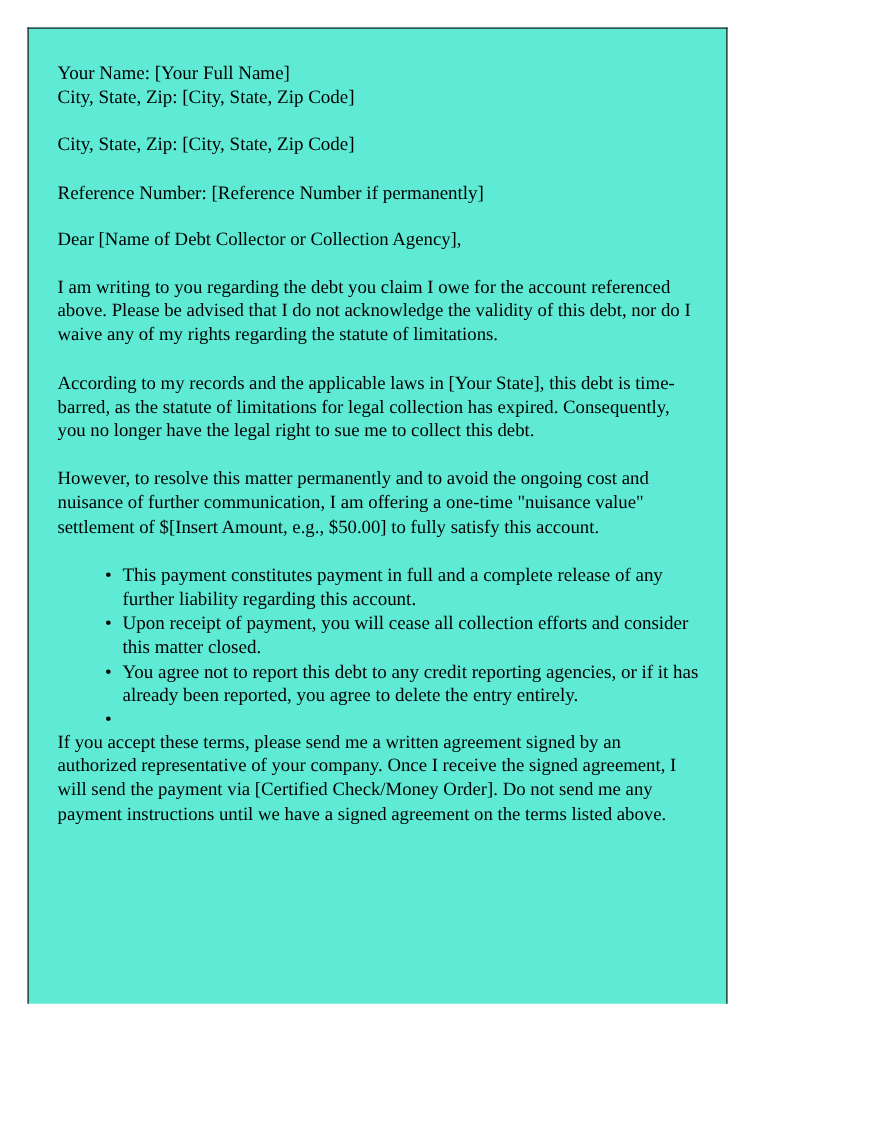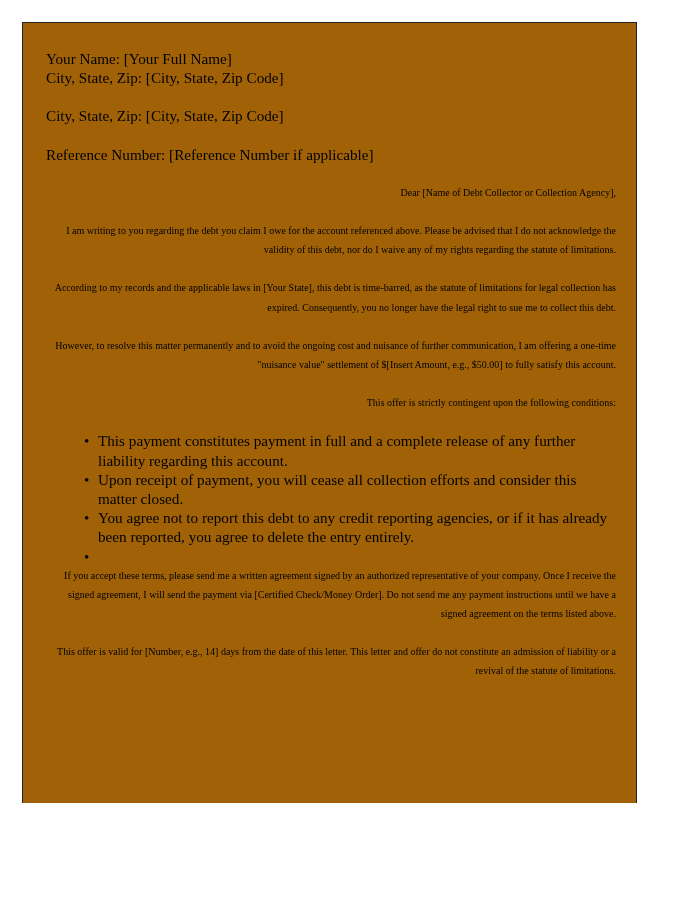--- a/index.html
+++ b/index.html
@@ -13,27 +13,27 @@
     overflow: hidden;
     font-family: "Liberation Serif", "DejaVu Serif", serif;
     color: #000000;
   }
 
   
   .page-sheet {
     position: absolute;
     left: 22px;
     top: 22px;
-    width: 615px;
+    width: 560px;
     height: 781px;
     box-sizing: border-box;
     border-left: 1px solid #222222;
     border-right: 1px solid #222222;
     border-top: 1px solid #222222;
-    background: #a16207;
+    background: #5eead4;
   }
 
   .page-body {
     padding: 26px 20px 0 23px;
   }
 
   
   .lines {
     margin: 0 0 19px 0;
   }
@@ -42,23 +42,23 @@
     line-height: 19.2px;
     white-space: pre;
   }
 
   .salutation {
     margin: 0 0 19px 0;
   }
 
   p.para {
     margin: 0 0 19px 0;
-    font-size: 10px;
+    font-size: 15px;
     line-height: 19.2px;
-    text-align: right;
+    text-align: left;
   }
 
   ul.conditions {
     margin: 0 0 19px 0;
     padding-left: 52px;
     list-style: none;
   }
   ul.conditions li {
     position: relative;
     font-size: 15.2px;
@@ -87,32 +87,31 @@
     <div class="lines">
       <div class="line">Your Name: [Your Full Name]</div>
       <div class="line">City, State, Zip: [City, State, Zip Code]</div>
     </div>
 
     <div class="lines">
       <div class="line">City, State, Zip: [City, State, Zip Code]</div>
     </div>
 
     <div class="lines">
-      <div class="line">Reference Number: [Reference Number if applicable]</div>
+      <div class="line">Reference Number: [Reference Number if permanently]</div>
     </div>
 
     <p class="para salutation">Dear [Name of Debt Collector or Collection Agency],</p>
 
     <p class="para">I am writing to you regarding the debt you claim I owe for the account referenced above. Please be advised that I do not acknowledge the validity of this debt, nor do I waive any of my rights regarding the statute of limitations.</p>
 
     <p class="para">According to my records and the applicable laws in [Your State], this debt is time-barred, as the statute of limitations for legal collection has expired. Consequently, you no longer have the legal right to sue me to collect this debt.</p>
 
     <p class="para">However, to resolve this matter permanently and to avoid the ongoing cost and nuisance of further communication, I am offering a one-time "nuisance value" settlement of $[Insert Amount, e.g., $50.00] to fully satisfy this account.</p>
 
-    <p class="para lead-in">This offer is strictly contingent upon the following conditions:</p>
 
     <ul class="conditions">
       <li>
         <span class="bullet-dot">•</span>
         <span>This payment constitutes payment in full and a complete release of any further liability regarding this account.</span>
       </li>
       <li>
         <span class="bullet-dot">•</span>
         <span>Upon receipt of payment, you will cease all collection efforts and consider this matter closed.</span>
       </li>
@@ -120,16 +119,15 @@
         <span class="bullet-dot">•</span>
         <span>You agree not to report this debt to any credit reporting agencies, or if it has already been reported, you agree to delete the entry entirely.</span>
       </li>
       <li>
         <span class="bullet-dot">•</span>
       </li>
     </ul>
 
     <p class="para">If you accept these terms, please send me a written agreement signed by an authorized representative of your company. Once I receive the signed agreement, I will send the payment via [Certified Check/Money Order]. Do not send me any payment instructions until we have a signed agreement on the terms listed above.</p>
 
-    <p class="para">This offer is valid for [Number, e.g., 14] days from the date of this letter. This letter and offer do not constitute an admission of liability or a revival of the statute of limitations.</p>
 
   </div>
 </div>
 
 </body></html>

